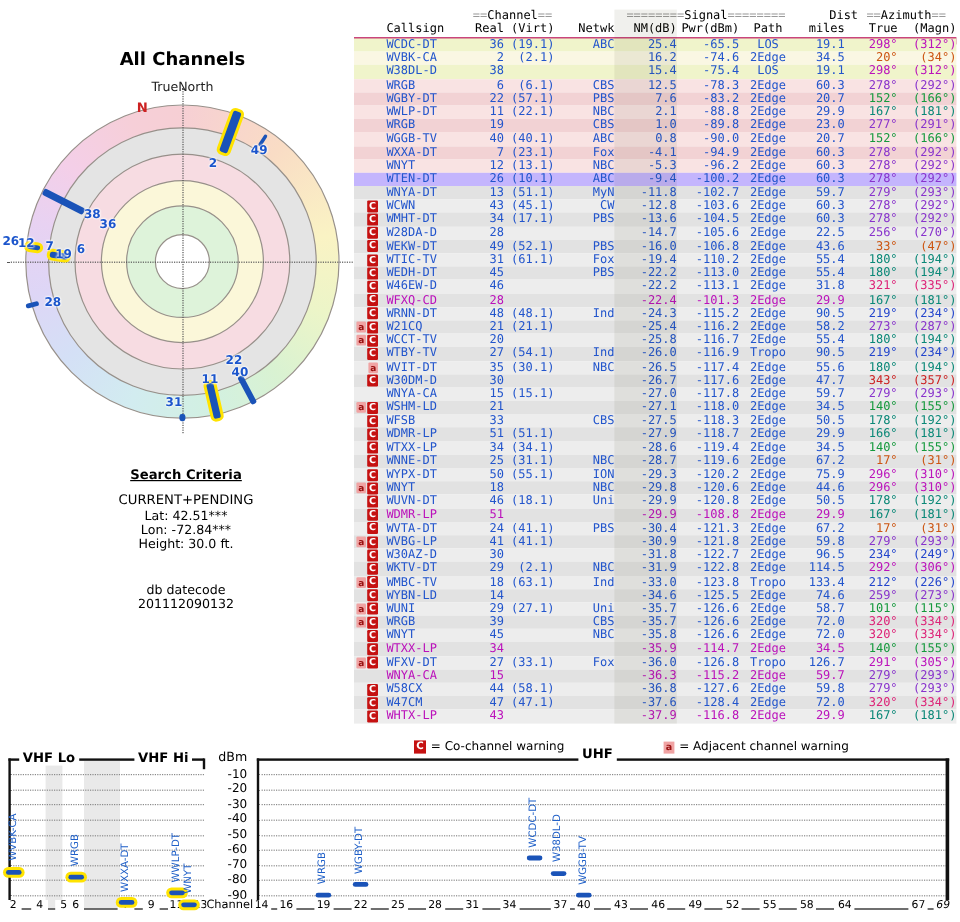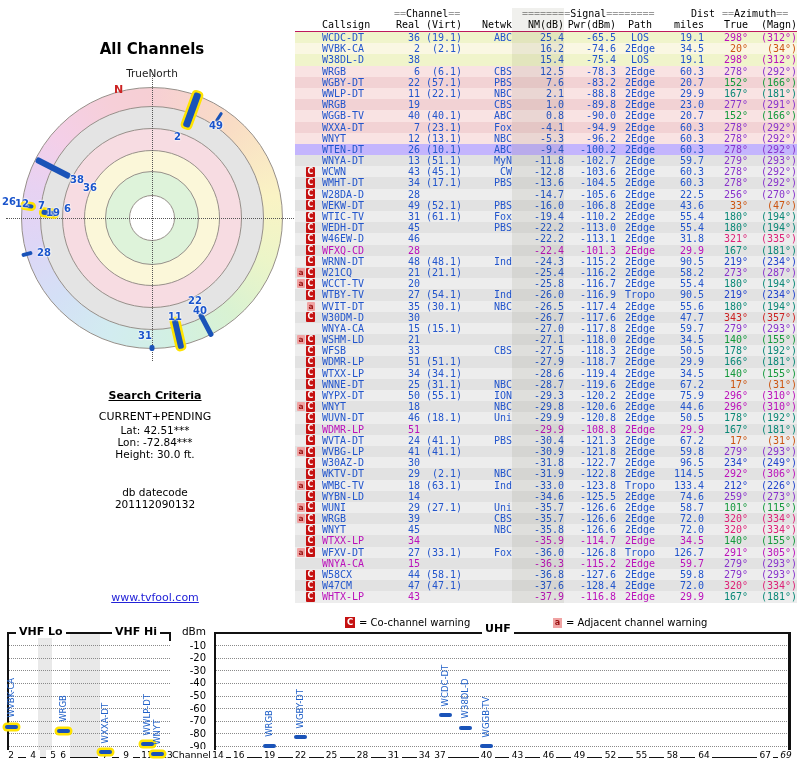--- a/index.html
+++ b/index.html
@@ -112,21 +112,20 @@
       <div class="rlabel" style="left: 193px; top: 305px;">40</div>
     </div>
 
   <div class="abs sc" id="search-mode">CURRENT+PENDING</div>
   <div class="abs sc" id="search-heading">Search Criteria</div>
   <div class="abs sc" id="search-lat">Lat: 42.51***</div>
   <div class="abs sc" id="search-lon">Lon: -72.84***</div>
   <div class="abs sc" id="search-height">Height: 30.0 ft.</div>
   <div class="abs sc" id="search-db1">db datecode</div>
   <div class="abs sc" id="search-db2">201112090132</div>
-  <div class="abs sc" id="tvfool-link">www.tvfool.com</div>
 
   <div class="tbl">
     <div class="h1" id="h1-ch"><span class="eq">==</span><span>Channel</span><span class="eq">==</span></div>
     <div class="h1" id="h1-sig"><span class="eq">========</span><span>Signal</span><span class="eq">========</span></div>
     <div class="h1" id="h1-dist">Dist</div>
     <div class="h1" id="h1-az"><span class="eq">==</span><span>Azimuth</span><span class="eq">==</span></div>
     <div class="thead2">
       <span></span>
       <span class="cl">Callsign</span>
       <span class="cr">Real</span>
@@ -946,21 +945,21 @@
       <div class="tick" style="left: 140px; width: 14px;">11</div>
       <div class="tick" style="left: 160px; width: 14px;">13</div>
       <div class="tick" style="left: 210px; width: 16px;">14</div>
       <div class="tick" style="left: 230.654px; width: 16px;">16</div>
       <div class="tick" style="left: 261.635px; width: 16px;">19</div>
       <div class="tick" style="left: 292.616px; width: 16px;">22</div>
       <div class="tick" style="left: 323.597px; width: 16px;">25</div>
       <div class="tick" style="left: 354.578px; width: 16px;">28</div>
       <div class="tick" style="left: 385.559px; width: 16px;">31</div>
       <div class="tick" style="left: 416.54px; width: 16px;">34</div>
-      <div class="tick" style="left: 432px; width: 16px;">37</div>
+      <div class="tick" style="left: 459px; width: 16px;">37</div>
       <div class="tick" style="left: 478.502px; width: 16px;">40</div>
       <div class="tick" style="left: 509.483px; width: 16px;">43</div>
       <div class="tick" style="left: 540.464px; width: 16px;">46</div>
       <div class="tick" style="left: 571.445px; width: 16px;">49</div>
       <div class="tick" style="left: 602.426px; width: 16px;">52</div>
       <div class="tick" style="left: 633.407px; width: 16px;">55</div>
       <div class="tick" style="left: 664.388px; width: 16px;">58</div>
       <div class="tick" style="left: 695.369px; width: 16px;">61</div>
       <div class="tick" style="left: 696px; width: 16px;">64</div>
       <div class="tick" style="left: 757.331px; width: 16px;">67</div>

